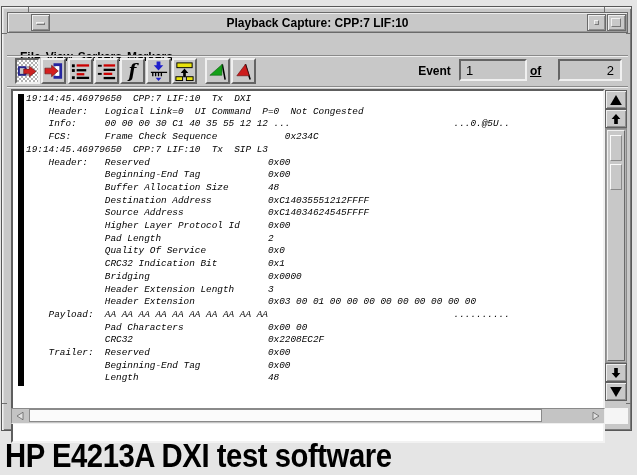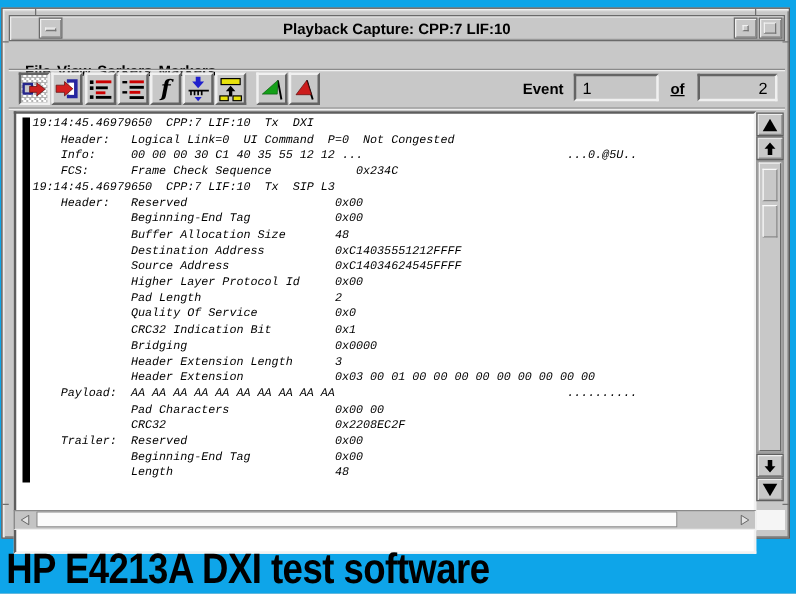--- a/index.html
+++ b/index.html
@@ -1,18 +1,18 @@
 <!DOCTYPE html>
 <html><head>
 <meta charset="utf-8">
 <style>
   * { margin:0; padding:0; box-sizing:border-box; }
   html,body { width:637px; height:475px; }
   body { font-family:"Liberation Sans", sans-serif; background:#c3c3c3; }
-  #screen { position:relative; width:637px; height:475px; background:#0ea5e9; overflow:hidden; }
+  #screen { position:relative; width:637px; height:475px; background:#e5e5e5; overflow:hidden; }
 
   
   .window { position:absolute; left:1px; top:6px; width:631px; height:425px;
     background:#c8c8c8; border:1px solid #585858;
     box-shadow: inset 1px 1px 0 #f2f2f2, inset 2px 2px 0 #dddddd, inset -1px -1px 0 #787878; }
   .cut { position:absolute; background:#6f6f6f; }
 
   .titlebar { position:absolute; left:5px; top:5px; width:621px; height:21px;
     background:#c8c8c8; border:1px solid #6a6a6a;
     box-shadow: inset 1px 1px 0 #ededed, inset -1px -1px 0 #9a9a9a; }
@@ -188,21 +188,21 @@
     </div>
     <div class="tbtn" style="left:229px;">
       <svg viewBox="0 0 22 22">
         <line x1="13" y1="4" x2="18" y2="20" stroke="#000" stroke-width="1.6"></line>
         <path d="M13 4 L4 16 L17 16 Z" fill="#cc1c1c" stroke="#5e0b0b" stroke-width="0.6"></path>
       </svg>
     </div>
 
     <span class="ev-label" style="left:392px;width:81px;text-align:center;">Event</span>
     <input class="ev-field" style="left: 457px; width: 68px; padding-left: 5px;" type="text" value="1">
-    <span class="ev-label" style="left:528px;width:24px;text-align:center;text-decoration:underline;">of</span>
+    <span class="ev-label" style="left:528px;width:24px;text-decoration:underline;">of</span>
     <input class="ev-field" style="left: 556px; width: 64px; padding-right: 6px; text-align: right;" type="text" value="2">
 
     <div class="etch" style="top:79px;"></div>
 
     <div class="panel">
       <div class="marker-bar"></div>
       <pre class="capture-pre">19:14:45.46979650  CPP:7 LIF:10  Tx  DXI
     Header:   Logical Link=0  UI Command  P=0  Not Congested
     Info:     00 00 00 30 C1 40 35 55 12 12 ...                             ...0.@5U..
     FCS:      Frame Check Sequence            0x234C

